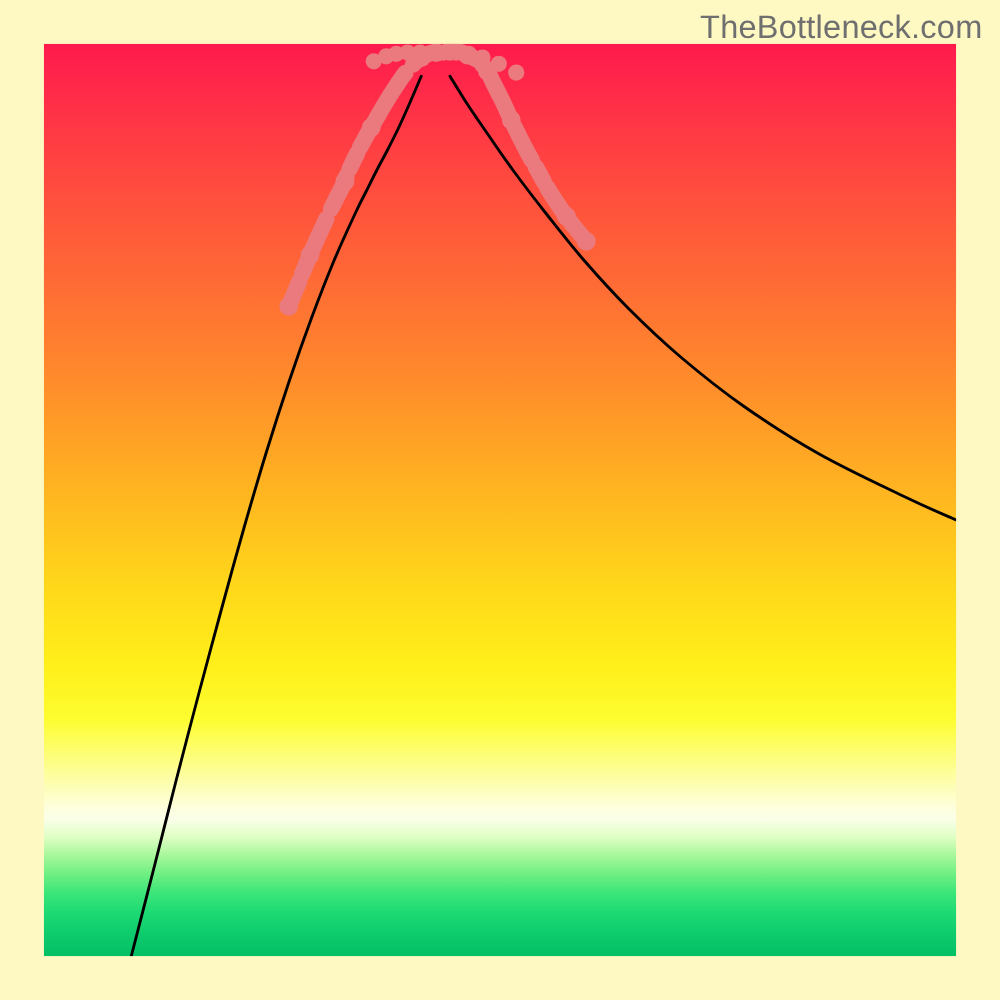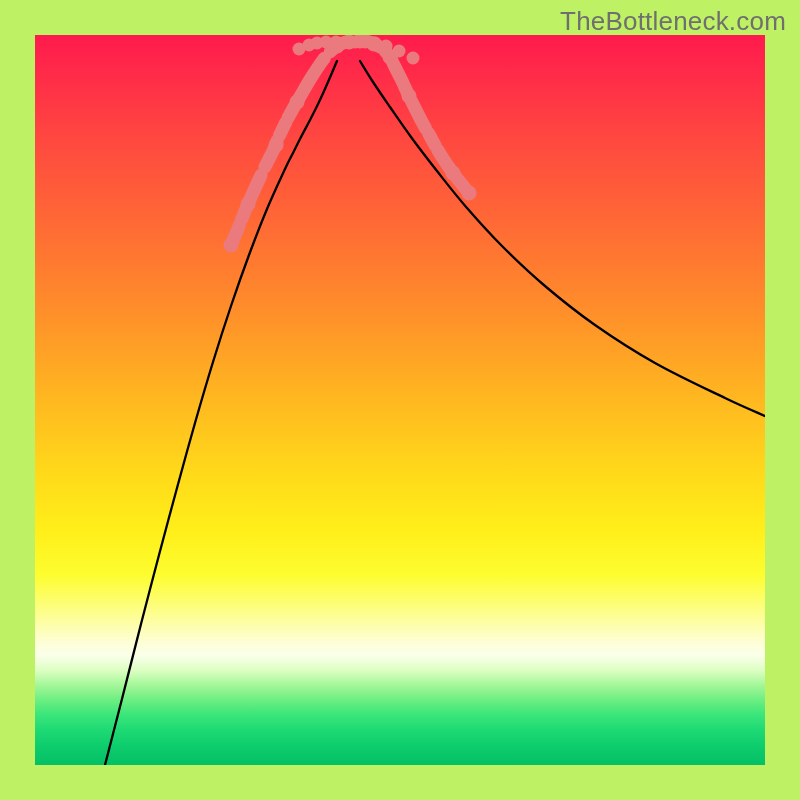--- a/index.html
+++ b/index.html
@@ -7,21 +7,21 @@
     padding: 0;
     width: 800px;
     height: 800px;
     background: #000;
     font-family: Arial, Helvetica, sans-serif;
   }
   .frame {
     position: relative;
     width: 800px;
     height: 800px;
-    background: #bef264;
+    background: #fef9c3;
   }
   .watermark {
     position: absolute;
     top: 6px;
     right: 14px;
     color: #6f6f6f;
     font-size: 26px;
     font-weight: 500;
     letter-spacing: 0.2px;
     z-index: 20;

